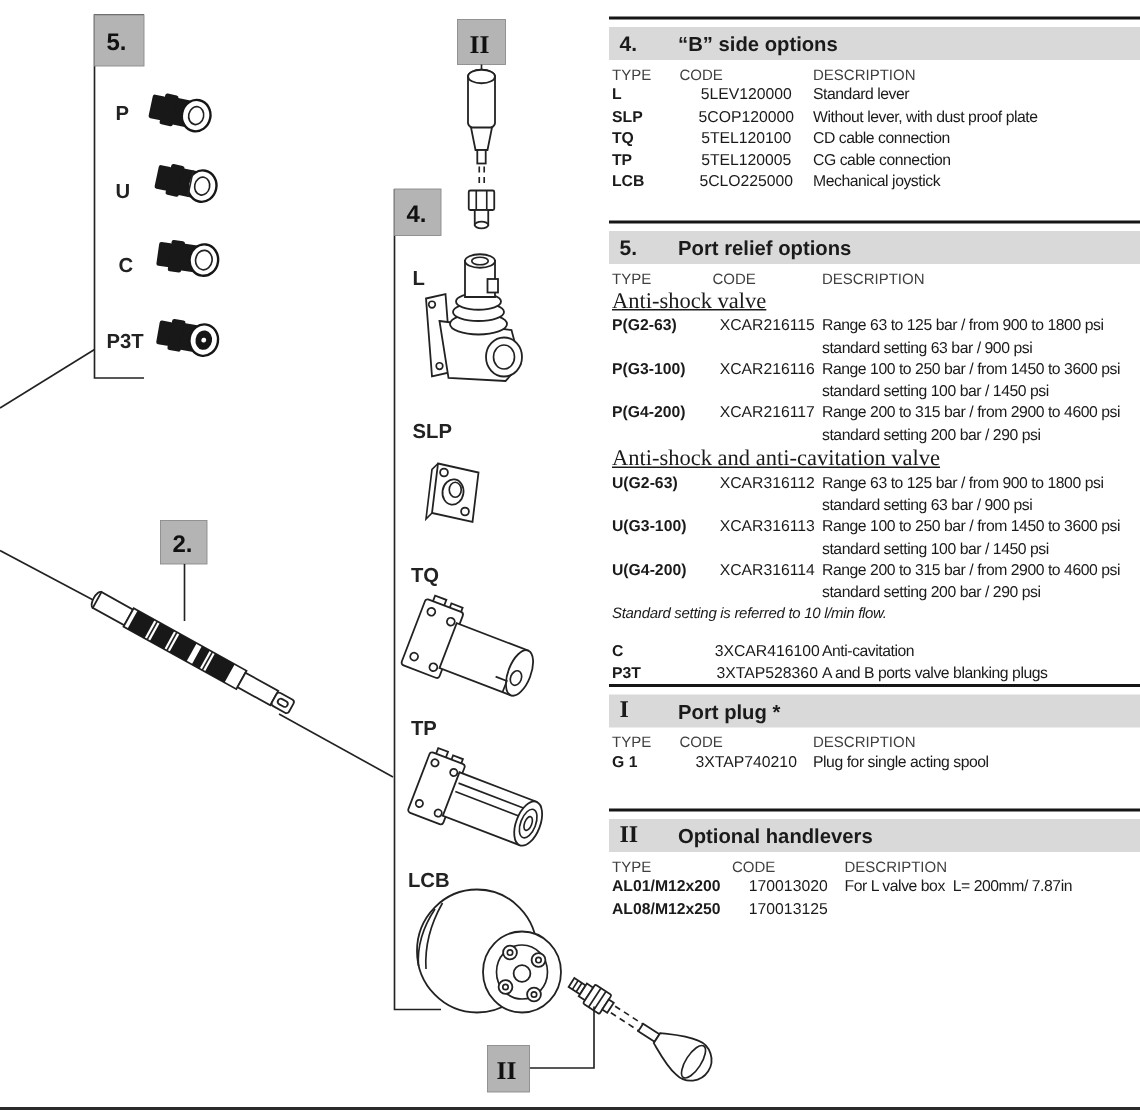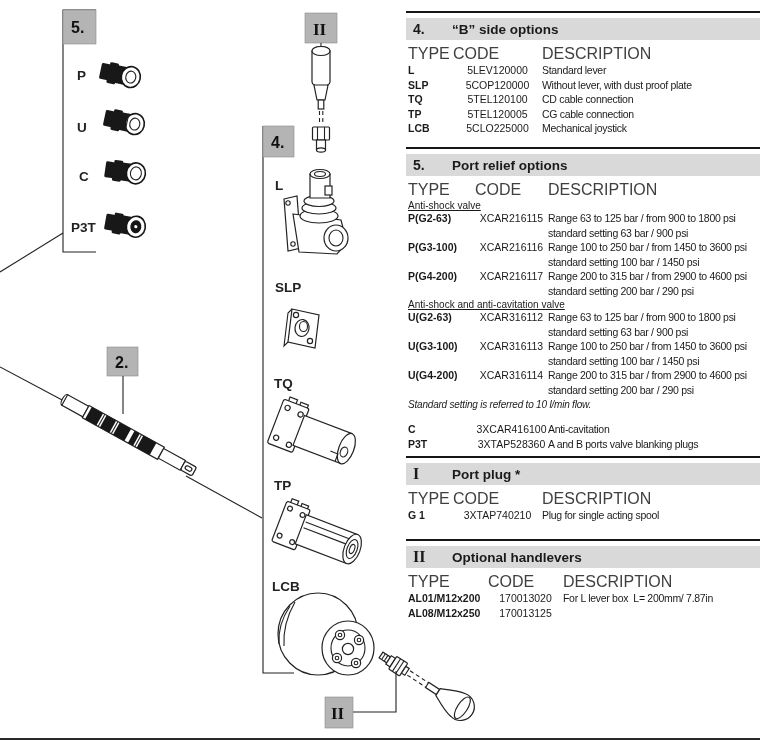--- a/index.html
+++ b/index.html
@@ -8,31 +8,31 @@
     font-family:"Liberation Sans",sans-serif;color:#1a1a1a;overflow:hidden;
   }
   
   .rightcol{position:absolute;left:406px;top:0;width:354px;}
   .sec{position:absolute;left:0;right:0;border-top:2px solid #161616;padding-top:5px;}
   .sec4{top:11px;} .sec5{top:147px;} .secI{top:456px;} .secII{top:539px;}
   .bar{height:22px;background:#d9d9d9;display:flex;align-items:center;
        font-weight:bold;font-size:13.5px;padding-left:7px;}
   .bar .num{width:39px;font-size:14px;}
   .bar .num.roman{font-family:"Liberation Serif",serif;font-size:16px;}
-  .thead{display:grid;margin-top:5px;font-size:16px;color:#3f3f3f;padding-left:2px;}
+  .thead{display:grid;margin-top:5px;font-size:10px;color:#3f3f3f;padding-left:2px;}
   .rows{font-size:10.5px;line-height:14.5px;padding-left:2px;}
   .g4{grid-template-columns:45px 89px 1fr;}
   .g5{grid-template-columns:67px 73px 1fr;}
   .gII{grid-template-columns:80px 75px 1fr;}
   .trow{display:grid;}
   .ct{font-weight:bold;white-space:pre;}
   .cc{white-space:pre;text-align:center;}
   .cd{white-space:pre;letter-spacing:-0.3px;}
   .it{}
-  .sub{font-size:10px;text-decoration:underline;margin-top:1px;padding-left:2px;}
+  .sub{font-size:15px;text-decoration:underline;margin-top:1px;padding-left:2px;font-family:Liberation Serif, serif;}
   .note{font-size:10px;font-style:italic;margin-top:2px;padding-left:2px;letter-spacing:-0.2px;}
   .gap{height:12px;}
   
   svg{position:absolute;left:0;top:0;}
   .ln{fill:#ffffff;stroke:#222222;stroke-width:1.2;}
   .wire{fill:none;stroke:#222222;stroke-width:1.1;}
   .dash{fill:none;stroke:#222222;stroke-width:1.1;stroke-dasharray:4 3;}
   .blk{fill:#181818;stroke:none;}
   .cal{font-family:"Liberation Sans",sans-serif;font-weight:bold;font-size:16px;fill:#111;}
   .calr{font-family:"Liberation Serif",serif;font-weight:bold;font-size:17px;fill:#111;}
@@ -367,21 +367,21 @@
     <div class="thead gII">
       <span>TYPE</span>
       <span>CODE</span>
       <span>DESCRIPTION</span>
     </div>
     <div class="rows">
 
         <div class="trow gII">
           <span class="ct">AL01/M12x200</span>
           <span class="cc">170013020</span>
-          <span class="cd"><span>For L lever box  L= 200mm/ </span><span class="it">7.87in</span></span>
+          <span class="cd"><span>For L valve box  L= 200mm/ </span><span class="it">7.87in</span></span>
         </div>
 
         <div class="trow gII">
           <span class="ct">AL08/M12x250</span>
           <span class="cc">170013125</span>
         </div>
       </div>
   </div>
 
 </div>

